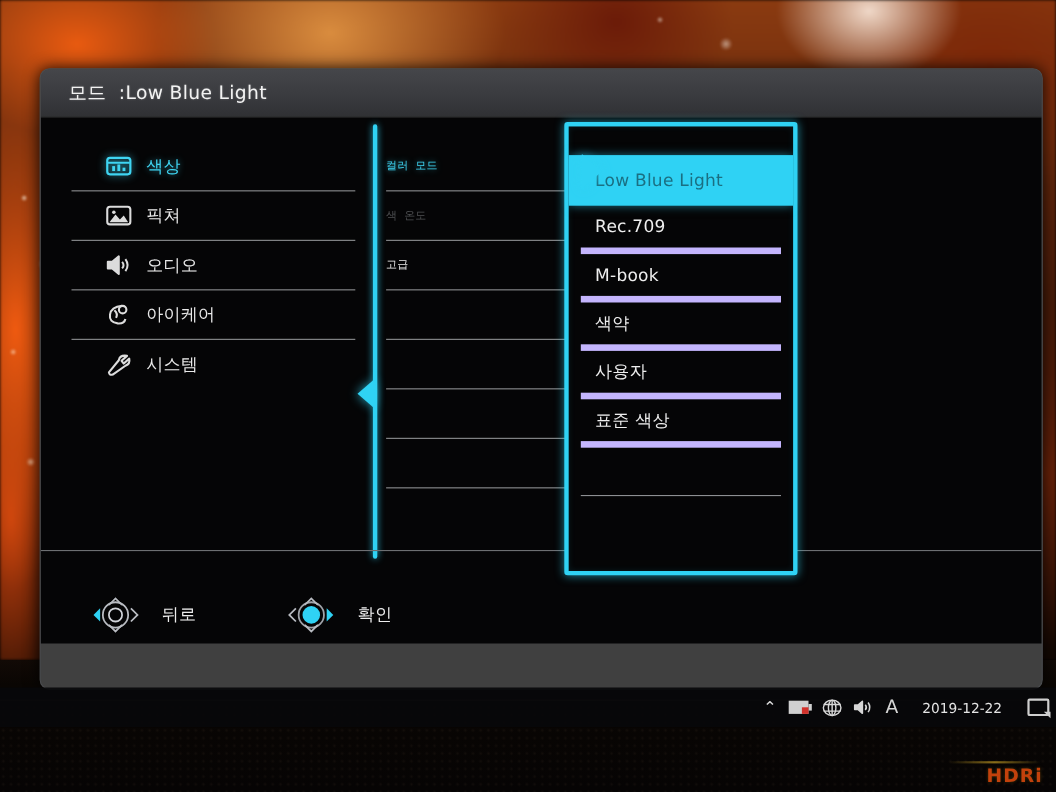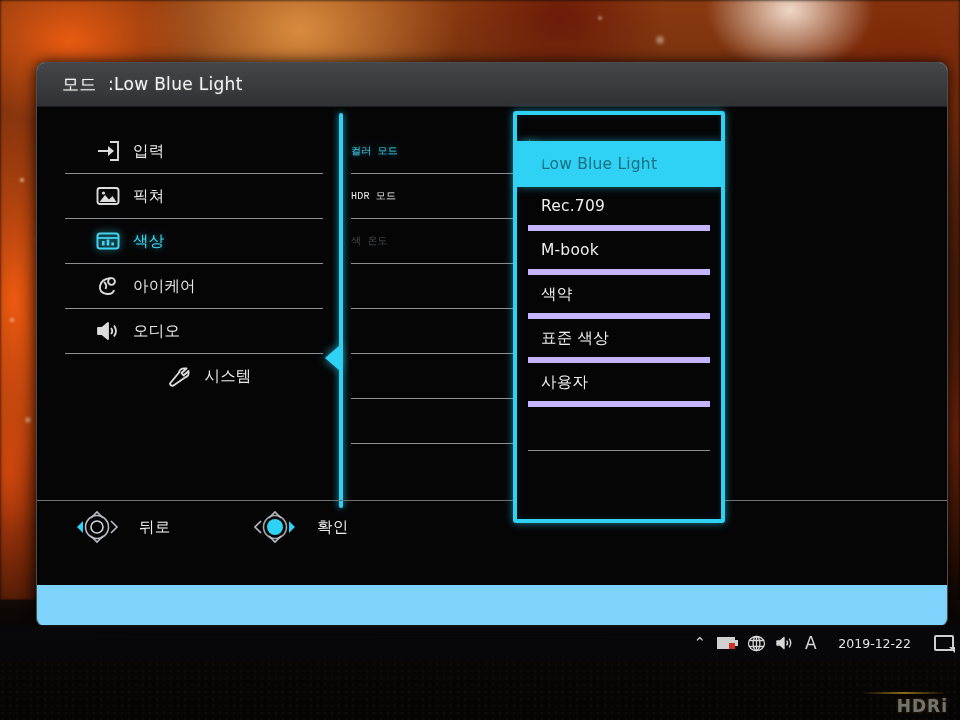--- a/index.html
+++ b/index.html
@@ -50,21 +50,21 @@
       radial-gradient(circle 1px at 3px 3px, rgba(120,95,70,.10) 0, rgba(0,0,0,0) 2px);
     background-size: 7px 7px;
   }
   #bezel-hairline {
     position: absolute; left: 0; top: 636px; width: 960px; height: 1px;
     background: linear-gradient(90deg, rgba(110,110,105,.25), rgba(150,150,140,.35) 55%, rgba(90,90,85,.15));
   }
   #hdri-logo {
     position: absolute; right: 12px; bottom: 4px;
     font-size: 17px; font-weight: 700; letter-spacing: 1px;
-    color: #737373; font-family: "DejaVu Sans", sans-serif;
+    color: #c2410c; font-family: "DejaVu Sans", sans-serif;
     text-shadow: 0 0 3px rgba(120,90,15,.55);
   }
   #hdri-bar {
     position: absolute; right: 14px; bottom: 26px; width: 84px; height: 2px;
     background: linear-gradient(90deg, rgba(140,110,20,0), rgba(170,135,30,.8), rgba(140,110,20,0));
   }
 
   
   .ghost { position: absolute; color: #3b3b3b; }
   #ghost-pencil { left: 768px; top: 594px; font-size: 20px; transform: rotate(-8deg); color:#4a4a4a; }
@@ -107,21 +107,21 @@
     position: relative;
   }
   #tray-notif::after {
     content:''; position:absolute; right:-3px; bottom:-4px;
     width:0;height:0;border-left:6px solid transparent;border-top:6px solid #cfcfcf;
   }
 
   
   #osd {
     position: absolute; left: 36px; top: 62px; width: 912px; height: 565px;
-    background: #7dd3fc;
+    background: #404040;
     border-radius: 9px;
     border: 1px solid #4b4d50;
     box-shadow: 0 0 14px rgba(0,0,0,.85);
     overflow: hidden;
   }
   #osd-title {
     height: 44px;
     background: linear-gradient(180deg, #45464a 0%, #3a3b3f 55%, #303134 100%);
     border-bottom: 1px solid #1d1e20;
     display: flex; align-items: center; padding-left: 25px;
@@ -133,21 +133,21 @@
   }
 
   #osd-body { position: relative; height: 478px; background: #050506; }
 
   
   #col-sidebar { position: absolute; left: 28px; top: 22px; width: 258px; }
   .side-item {
     height: 45px; display: flex; align-items: center; gap: 12px;
     border-bottom: 1px solid #8d8f92; padding-left: 30px;
   }
-  .side-item:last-child { border-bottom: none; justify-content: center; }
+  .side-item:last-child { border-bottom: none; }
   .side-label {
     font-size: 15.5px; color: #e9e9e9; letter-spacing: .2px;
     font-family: "DejaVu Sans", "Liberation Sans", sans-serif;
   }
   .side-item.active .side-label { color: #3fd5f2; text-shadow: 0 0 6px rgba(63,213,242,.6); }
   .side-icon { width: 26px; height: 24px; flex: 0 0 26px; position: relative; color:#dcdcdc; }
   .side-item.active .side-icon { color: #3fd5f2; filter: drop-shadow(0 0 4px rgba(63,213,242,.75)); }
   .side-icon svg { display:block; width: 26px; height: 24px; }
 
   
@@ -213,21 +213,21 @@
     box-shadow: 0 0 8px rgba(47,210,244,.5);
   }
   .opt-item.highlight .opt-label { color: #1b6f82; text-shadow: none; }
   .opt-item.blank { border-bottom: 1px solid #8d8f92; }
 
   
   #osd-foot {
     position: absolute; left: 0; bottom: 0; width: 100%; height: 85px;
     border-top: 1px solid #6d6f72;
   }
-  #foot-row { display: flex; align-items: flex-start; height: 100%; padding-left: 18px; margin-left: 16px; }
+  #foot-row { display: flex; align-items: flex-end; height: 100%; padding-left: 42px; }
   .foot-item { display: flex; align-items: center; gap: 16px; }
   .foot-label {
     font-size: 15.5px; color: #ededed; letter-spacing: .3px;
     font-family: "DejaVu Sans", "Liberation Sans", sans-serif;
   }
   .joy { position: relative; width: 52px; height: 52px; flex: 0 0 52px; }
   .joy svg { display: block; }
 </style>
 </head>
 <body>
@@ -251,100 +251,90 @@
   <div id="osd">
 
     <div id="osd-title">
       <span id="osd-title-text"><span>모드</span>&nbsp;&nbsp;<span>:</span><span>Low Blue Light</span></span>
     </div>
 
     <div id="osd-body">
 
       <div id="col-sidebar">
 
-        <div class="side-item">
-          <span class="side-icon">
-            <svg viewBox="0 0 26 24" fill="none" stroke="currentColor" stroke-width="1.9">
-              <path d="M15 3 H23 V21 H15"></path>
-              <path d="M3 12 H18"></path>
-              <path d="M13 7 L19 12 L13 17 Z" fill="currentColor" stroke="none"></path>
-            </svg>
-          </span>
-          <span class="side-label">입력</span>
-        </div>
-
-        <div class="side-item">
-          <span class="side-icon">
-            <svg viewBox="0 0 26 24" fill="none" stroke="currentColor" stroke-width="1.9">
-              <rect x="2.5" y="4" width="21" height="16" rx="2.5"></rect>
-              <path d="M4.5 18 L10 11 L14 15.5 L17.5 12 L21.5 18 Z" fill="currentColor" stroke="none"></path>
-              <circle cx="8.5" cy="9" r="1.6" fill="currentColor" stroke="none"></circle>
-            </svg>
-          </span>
-          <span class="side-label">픽쳐</span>
-        </div>
 
         <div class="side-item active">
           <span class="side-icon">
             <svg viewBox="0 0 26 24" fill="none" stroke="currentColor" stroke-width="2">
               <rect x="2.5" y="4.5" width="21" height="15" rx="2.5"></rect>
               <path d="M3 9 H23" stroke-width="1.8"></path>
               <rect x="7" y="12" width="2.6" height="4.5" fill="currentColor" stroke="none"></rect>
               <rect x="11.7" y="10.5" width="2.6" height="6" fill="currentColor" stroke="none"></rect>
               <rect x="16.4" y="13.4" width="2.6" height="3.1" fill="currentColor" stroke="none"></rect>
             </svg>
           </span>
           <span class="side-label">색상</span>
         </div>
 
         <div class="side-item">
           <span class="side-icon">
             <svg viewBox="0 0 26 24" fill="none" stroke="currentColor" stroke-width="1.9">
-              <path d="M16 4 Q6 5 5 12 Q4 19 12 20 Q18 20.5 19 16"></path>
-              <circle cx="16.5" cy="7.5" r="3.4"></circle>
-              <path d="M9 8 Q12.5 11 10.5 15"></path>
+              <rect x="2.5" y="4" width="21" height="16" rx="2.5"></rect>
+              <path d="M4.5 18 L10 11 L14 15.5 L17.5 12 L21.5 18 Z" fill="currentColor" stroke="none"></path>
+              <circle cx="8.5" cy="9" r="1.6" fill="currentColor" stroke="none"></circle>
             </svg>
           </span>
-          <span class="side-label">아이케어</span>
+          <span class="side-label">픽쳐</span>
         </div>
 
         <div class="side-item">
           <span class="side-icon">
             <svg viewBox="0 0 26 24" fill="none" stroke="currentColor" stroke-width="1.8">
               <path d="M3 9 H7 L13 4 V20 L7 15 H3 Z" fill="currentColor" stroke="currentColor" stroke-linejoin="round"></path>
               <path d="M16 9 Q18.6 12 16 15"></path>
               <path d="M19 6.5 Q23 12 19 17.5"></path>
             </svg>
           </span>
           <span class="side-label">오디오</span>
         </div>
 
+        <div class="side-item">
+          <span class="side-icon">
+            <svg viewBox="0 0 26 24" fill="none" stroke="currentColor" stroke-width="1.9">
+              <path d="M16 4 Q6 5 5 12 Q4 19 12 20 Q18 20.5 19 16"></path>
+              <circle cx="16.5" cy="7.5" r="3.4"></circle>
+              <path d="M9 8 Q12.5 11 10.5 15"></path>
+            </svg>
+          </span>
+          <span class="side-label">아이케어</span>
+        </div>
+
 
         <div class="side-item">
           <span class="side-icon">
             <svg viewBox="0 0 26 24" fill="none" stroke="currentColor" stroke-width="1.9">
               <path d="M20.5 3.5 L15.5 8 L17.5 10.5 L22.5 6 Q23.5 11 19 12.5 L7.5 20.5 Q4.5 21.5 4 18.5 L13 7.5 Q14 2.5 20.5 3.5 Z" stroke-linejoin="round"></path>
             </svg>
           </span>
           <span class="side-label">시스템</span>
         </div>
       </div>
 
       <div id="sep1"></div>
       <div id="sep1-notch"></div>
 
       <div id="col-mid">
         <div class="mid-item selected">
           <span class="mid-label">컬러 모드</span>
         </div>
-        <div class="mid-item">
-          <span class="mid-label">HDR 모드</span>
-        </div>
         <div class="mid-item disabled">
           <span class="mid-label">색 온도</span>
+        </div>
+        <div class="mid-item">
+          <span class="mid-label">고급</span>
         </div>
         <div class="mid-item"></div>
         <div class="mid-item"></div>
         <div class="mid-item"></div>
         <div class="mid-item"></div>
       </div>
 
       <div id="mid-notch"></div>
 
       <div id="col-right">
@@ -357,24 +347,24 @@
           <div class="opt-item">
             <span class="opt-label">Rec.709</span>
           </div>
           <div class="opt-item">
             <span class="opt-label">M-book</span>
           </div>
           <div class="opt-item">
             <span class="opt-label">색약</span>
           </div>
           <div class="opt-item">
+            <span class="opt-label">사용자</span>
+          </div>
+          <div class="opt-item">
             <span class="opt-label">표준 색상</span>
-          </div>
-          <div class="opt-item">
-            <span class="opt-label">사용자</span>
           </div>
           <div class="opt-item blank"></div>
         </div>
       </div>
 
       <div id="osd-foot">
         <div id="foot-row">
 
           <div class="foot-item" style="width:178px;">
             <span class="joy">

